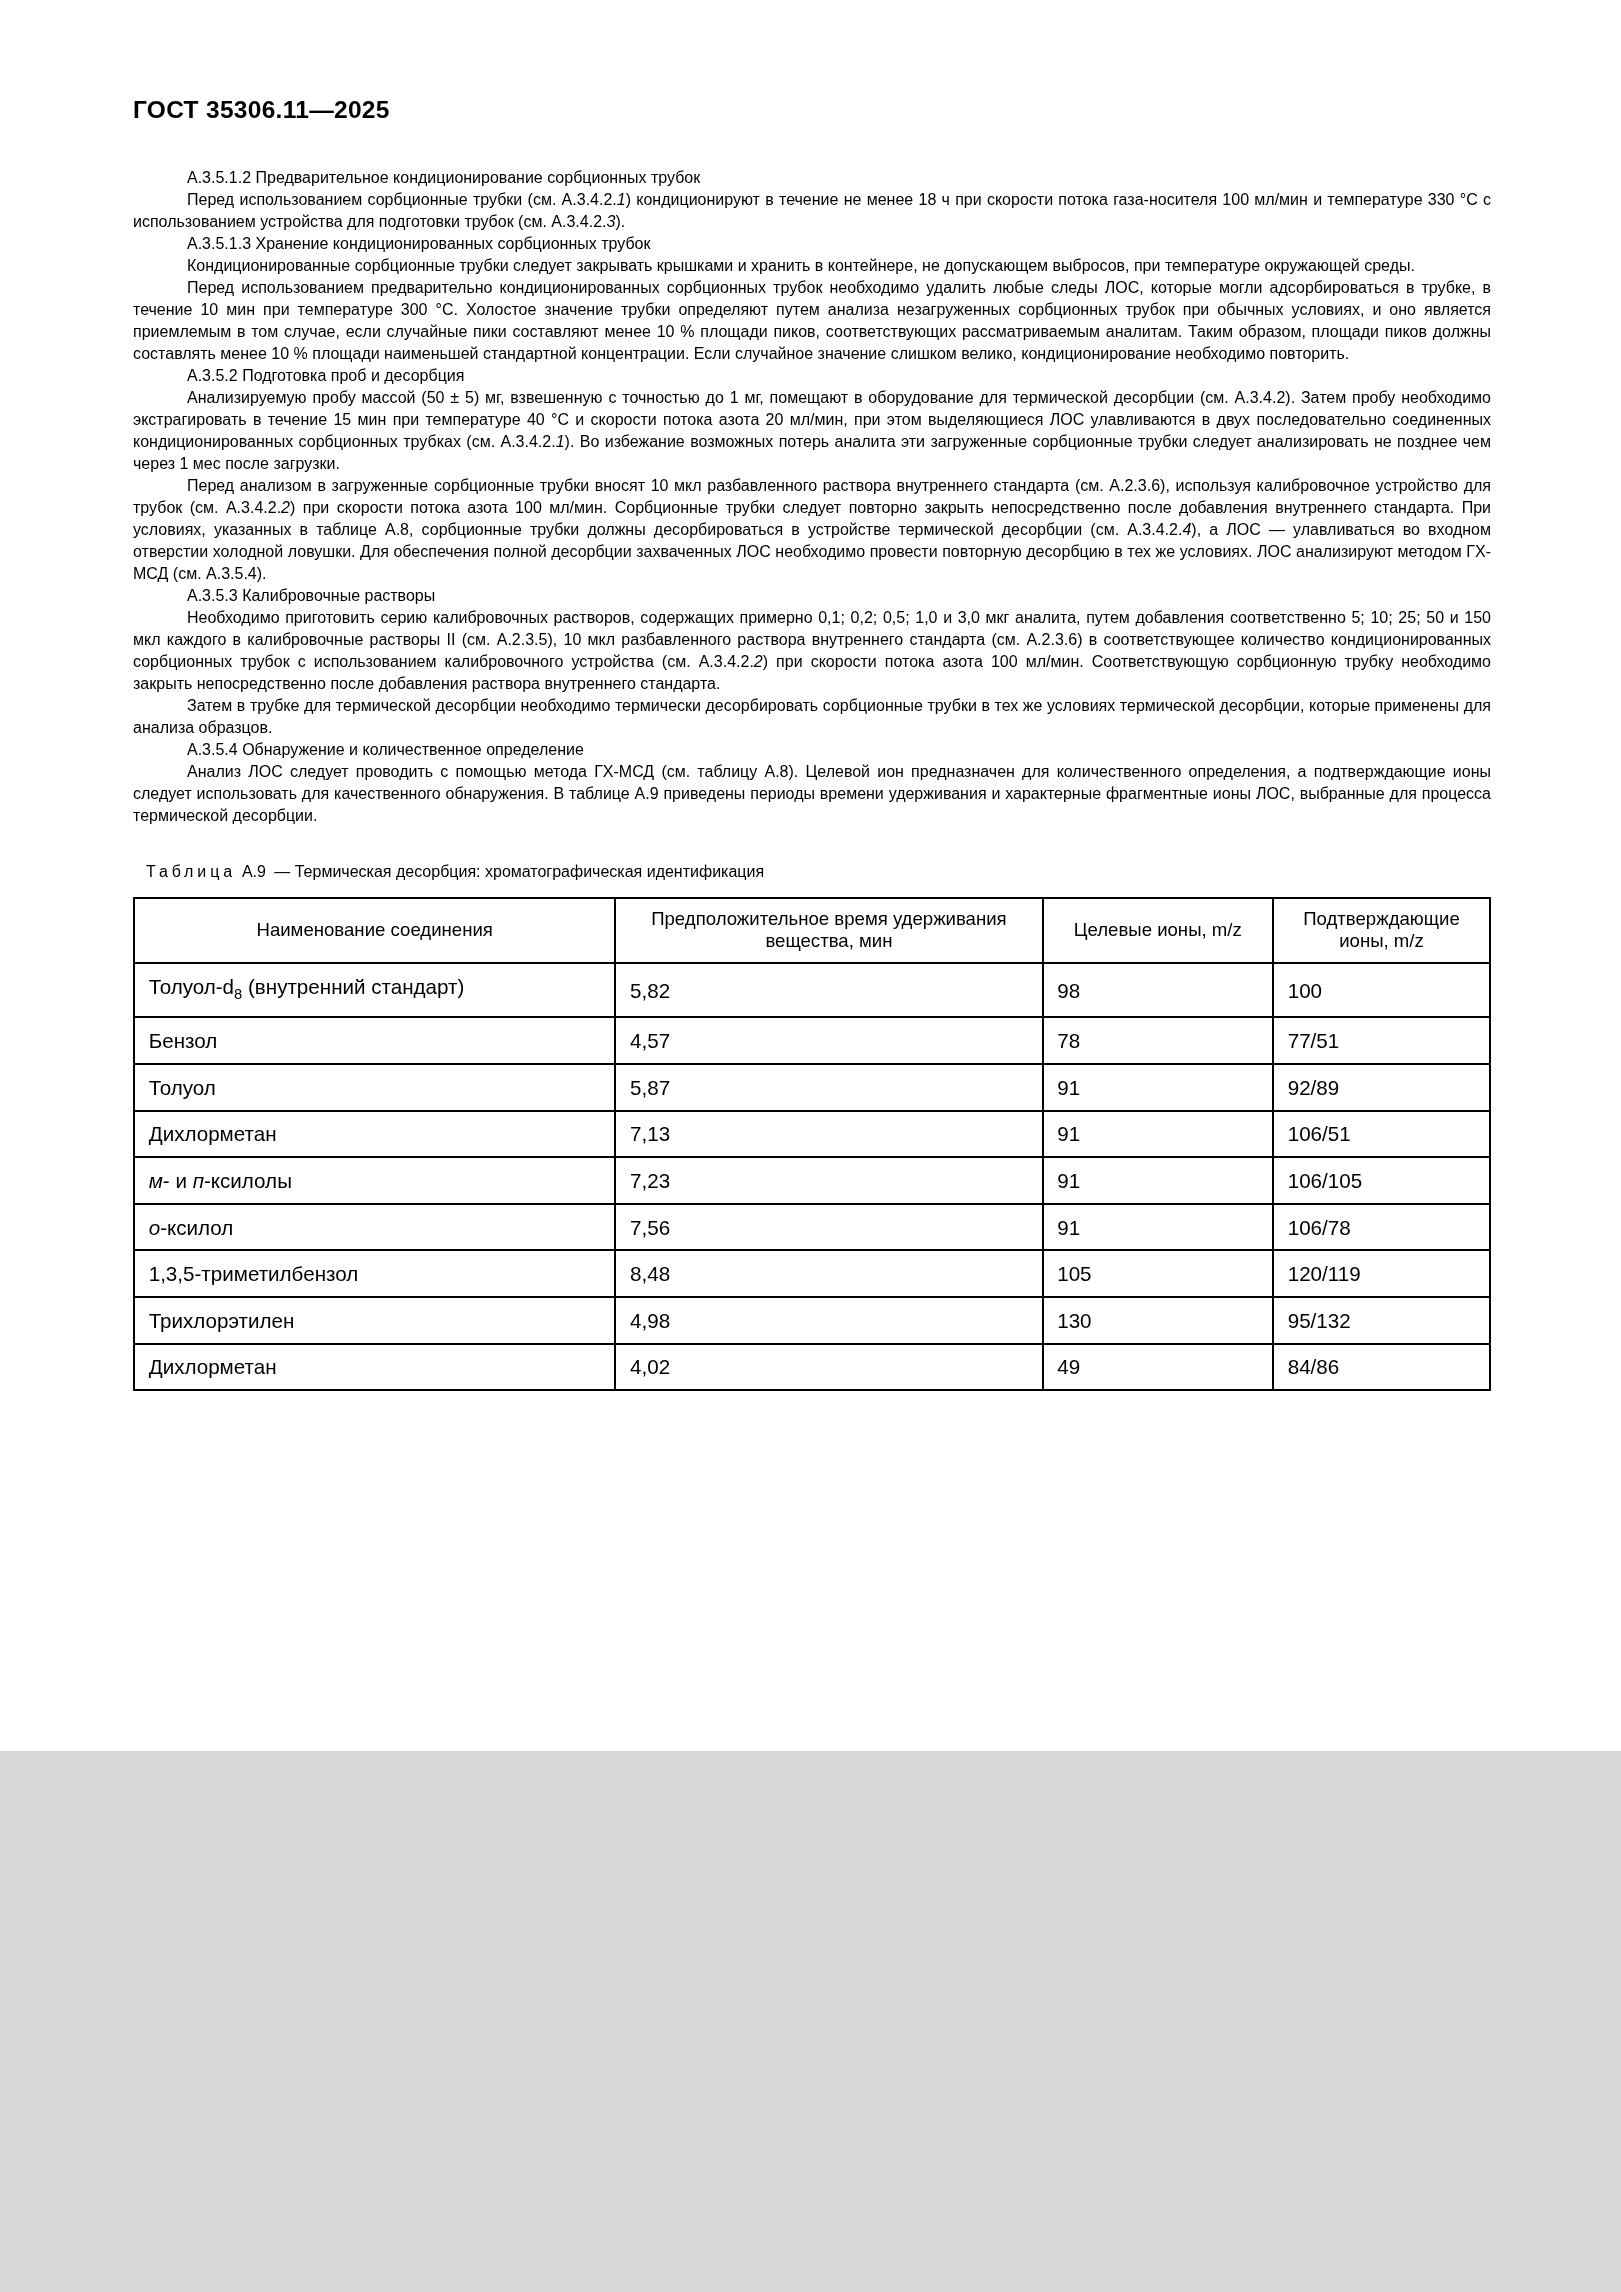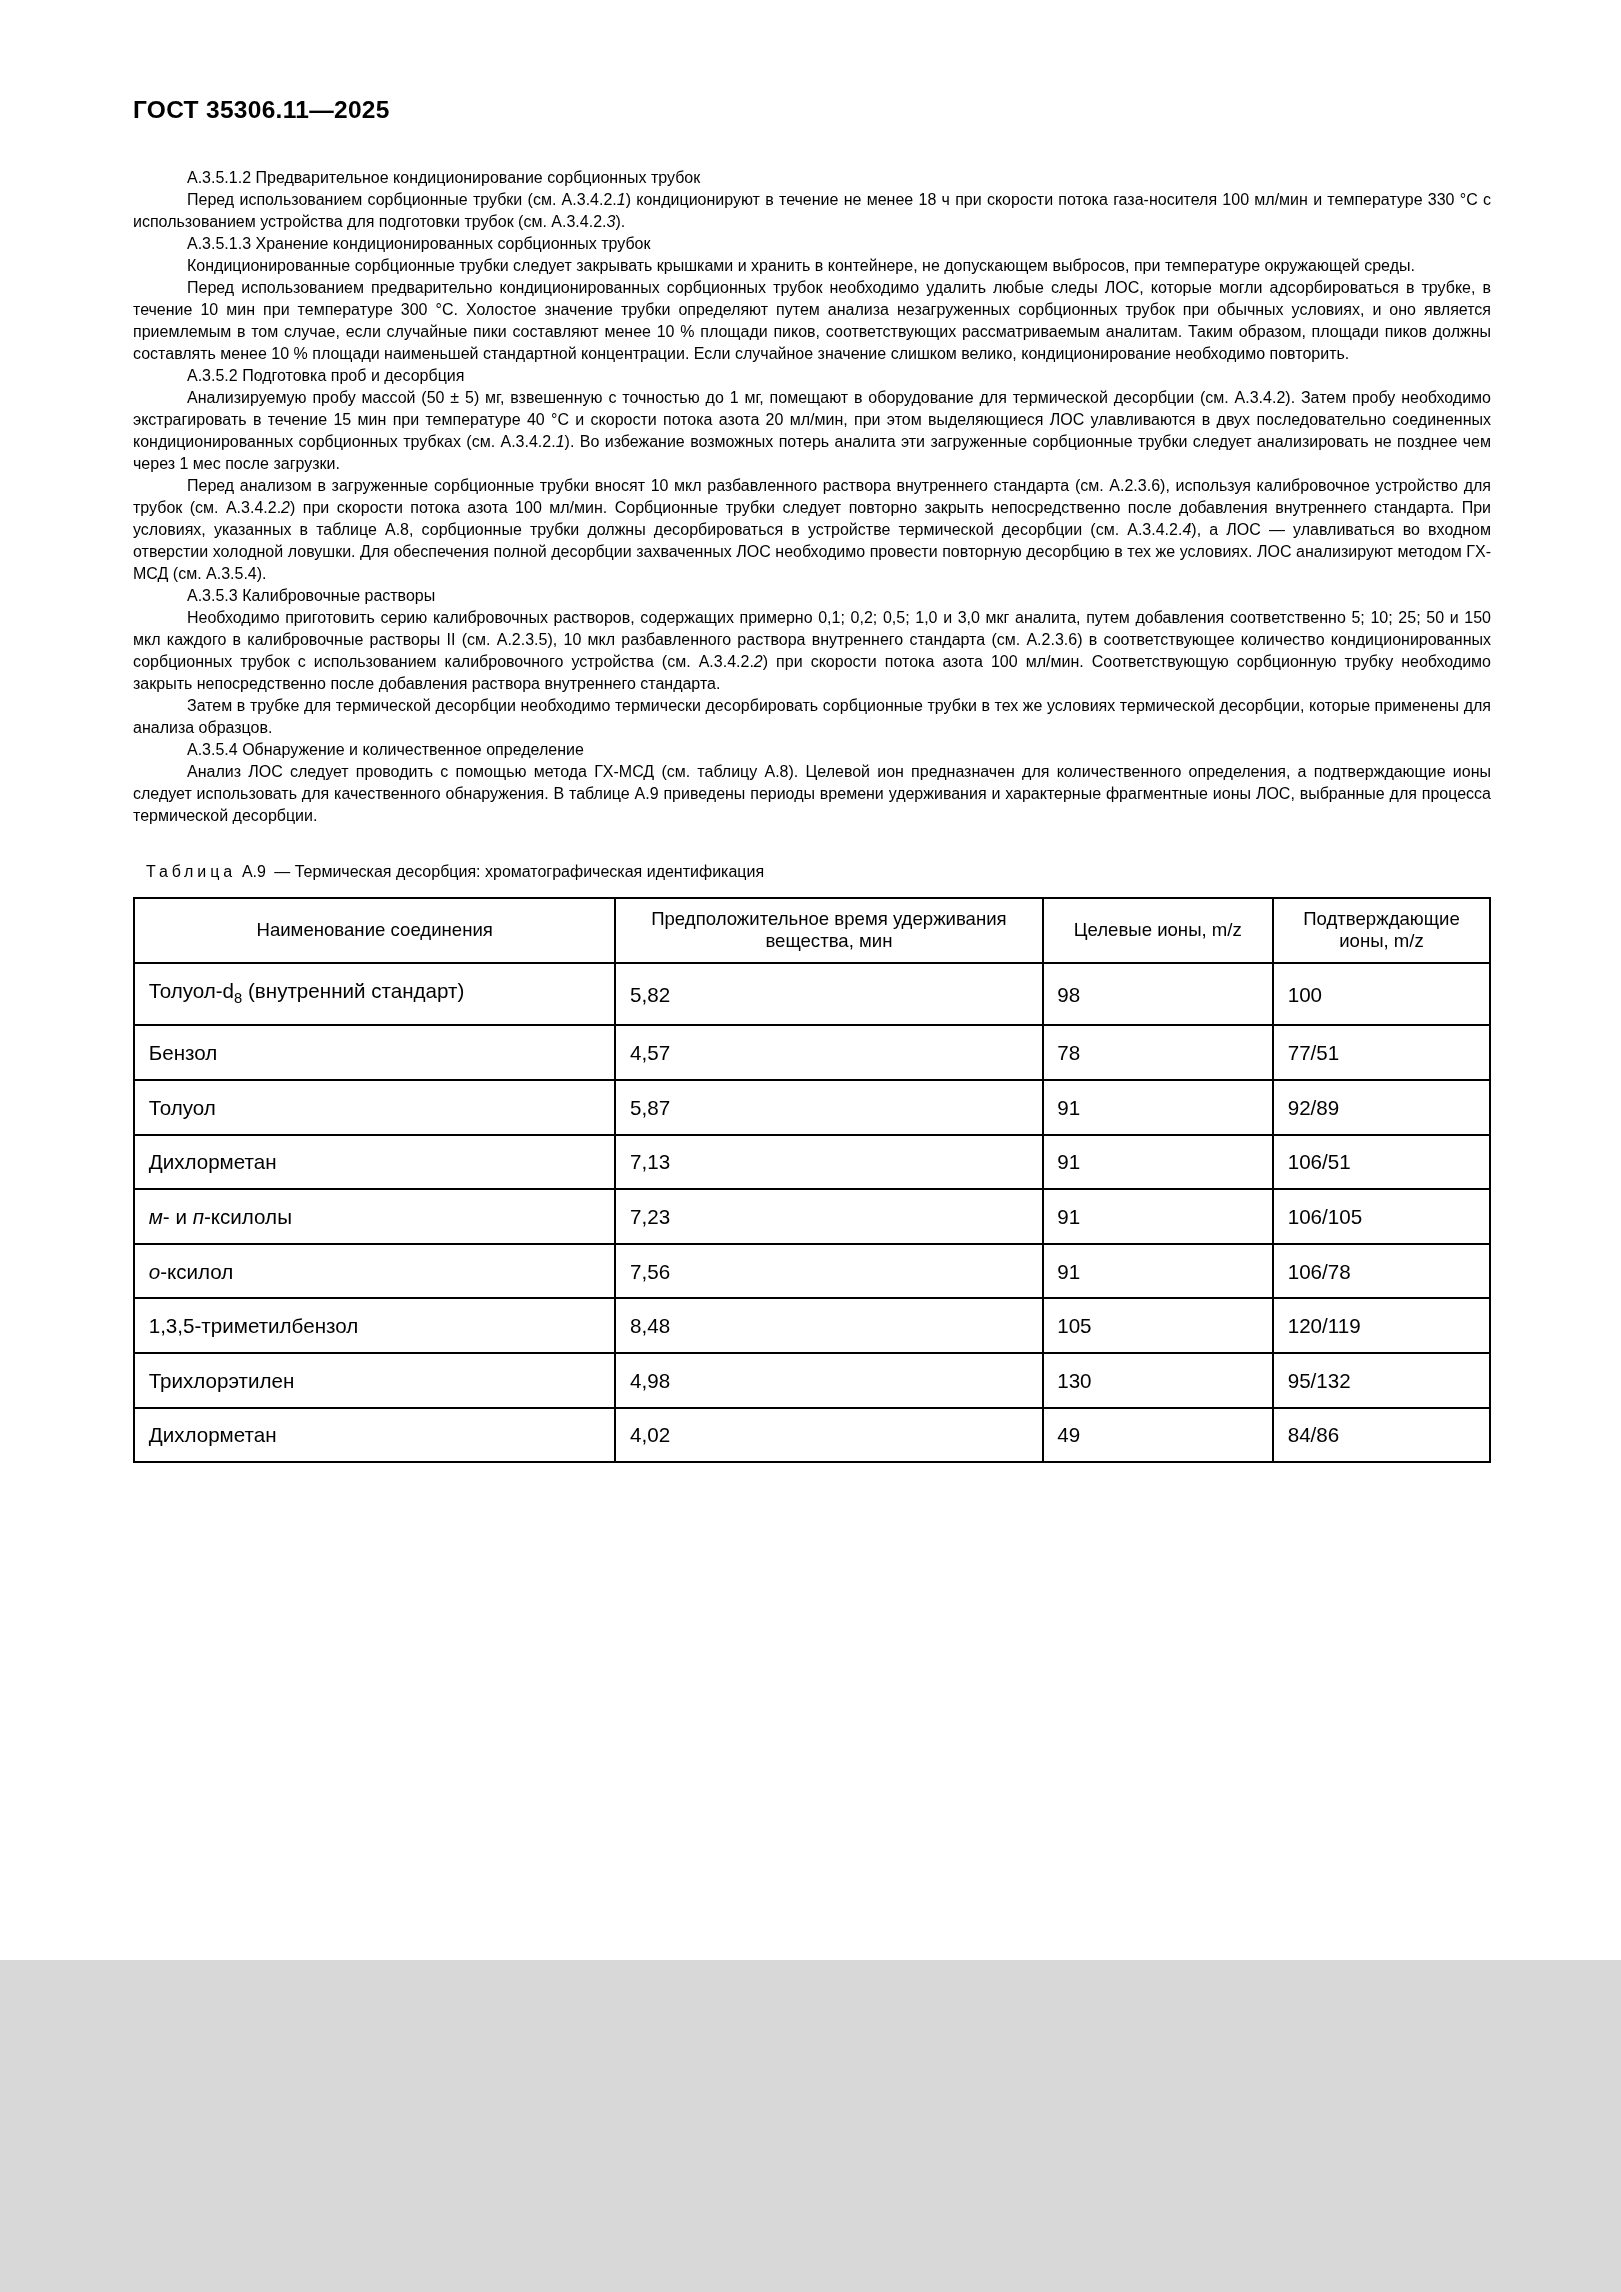--- a/index.html
+++ b/index.html
@@ -1,21 +1,21 @@
 <!DOCTYPE html>
 <html lang="ru"><head>
 <meta charset="utf-8">
 <title>ГОСТ 35306.11—2025 — стр. 40</title>
 <style>
   * { box-sizing: border-box; }
   html, body { margin: 0; padding: 0; background: #d8d8d8; }
   .page {
     position: relative;
     width: 1621px;
-    height: 1960px;
+    height: 1751px;
     margin: 0 auto;
     background: #ffffff;
     font-family: "Liberation Sans", sans-serif;
     color: #000;
     overflow: hidden;
   }
   .content {
     position: absolute;
     left: 133px;
     top: 96px;
@@ -57,21 +57,21 @@
     border-bottom: 2.9px solid #000;
     font-weight: normal;
     font-size: 18.6px;
     line-height: 22.5px;
     text-align: center;
     vertical-align: middle;
     padding: 8.8px 9.8px;
   }
   .data-table td {
     font-size: 20.6px;
-    line-height: 31px;
+    line-height: 23px;
     vertical-align: middle;
     padding: 10.8px 13.7px;
     border-radius: 10px;
   }
   td.name { text-align: left; }
   td.num  { }
   td sub { font-size: 14.7px; }
   .page-number {
     position: absolute;
     left: 133px;

